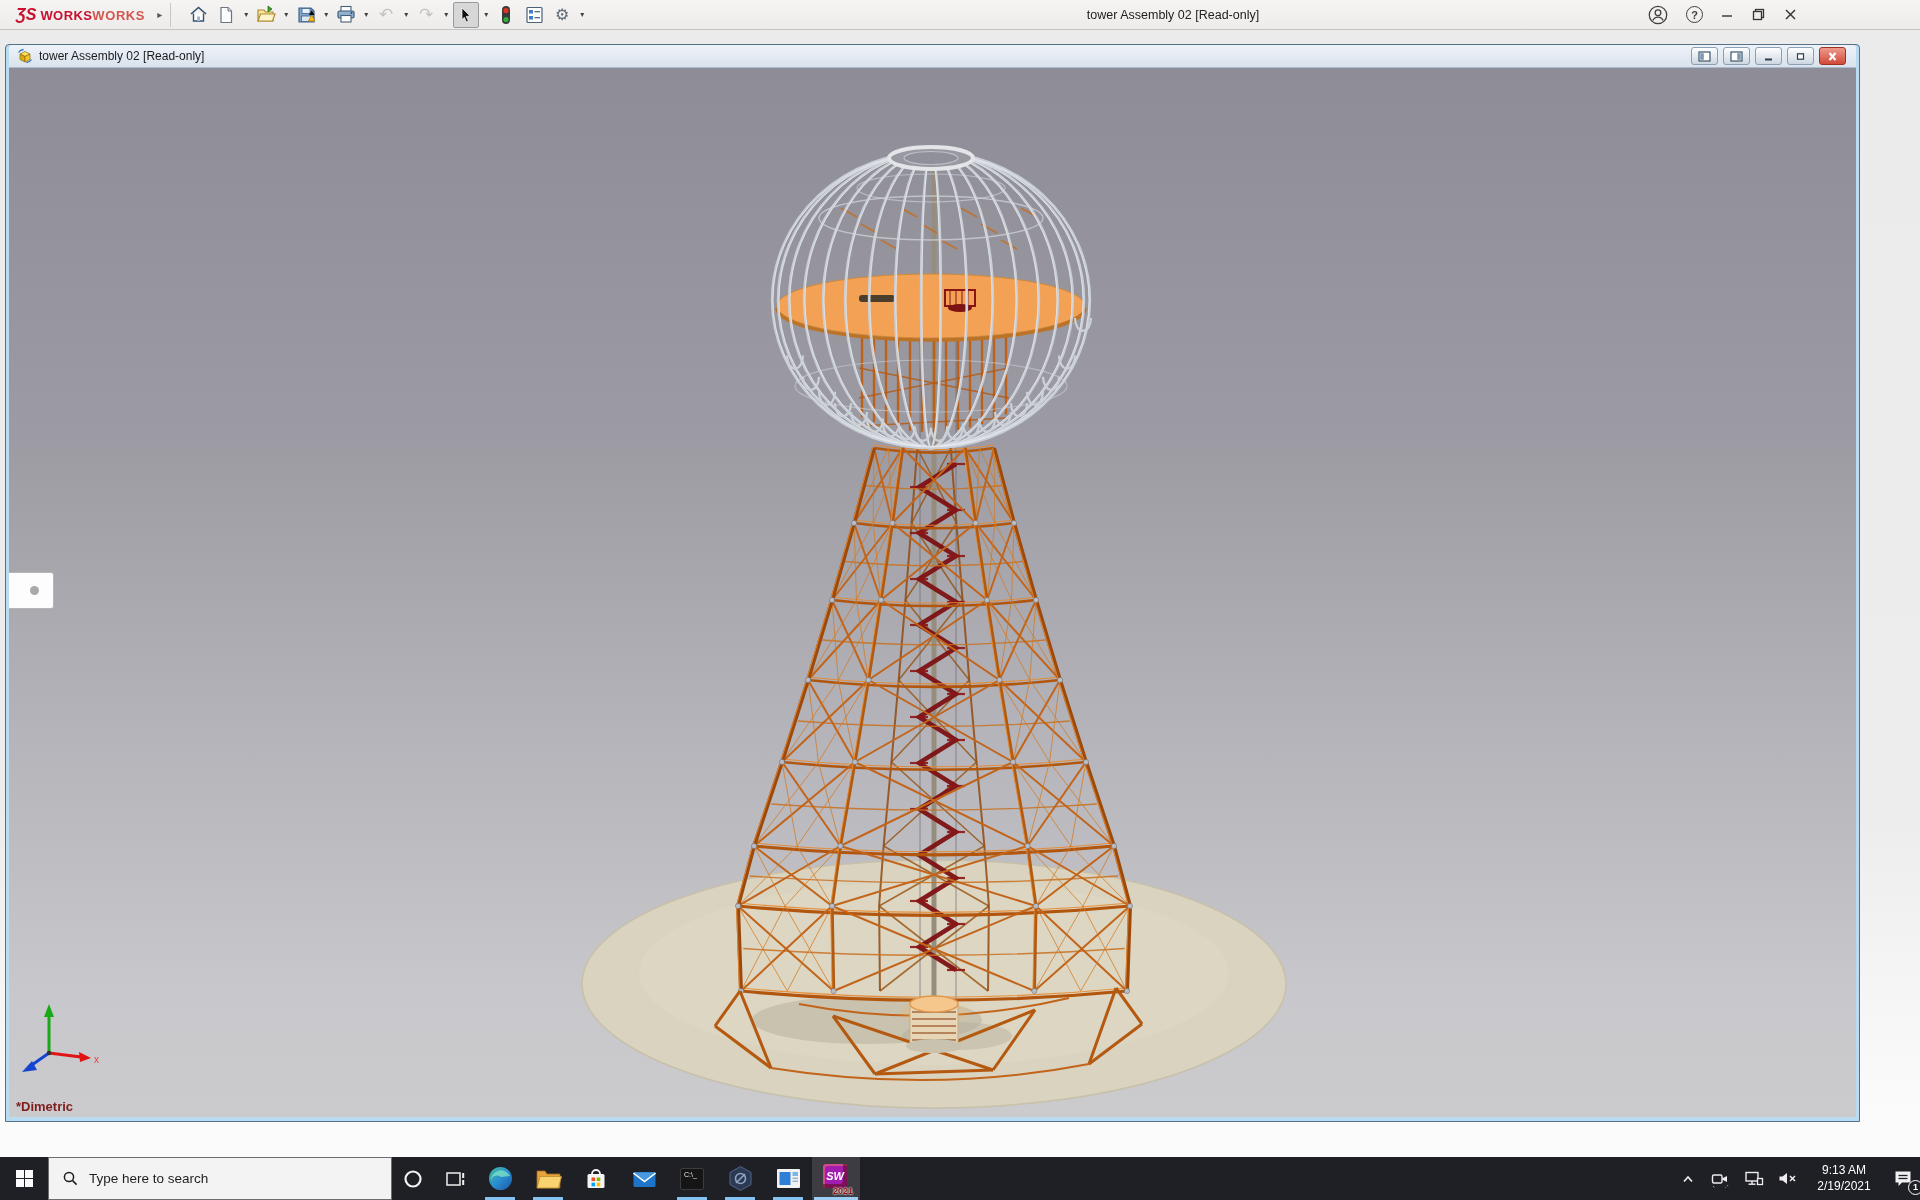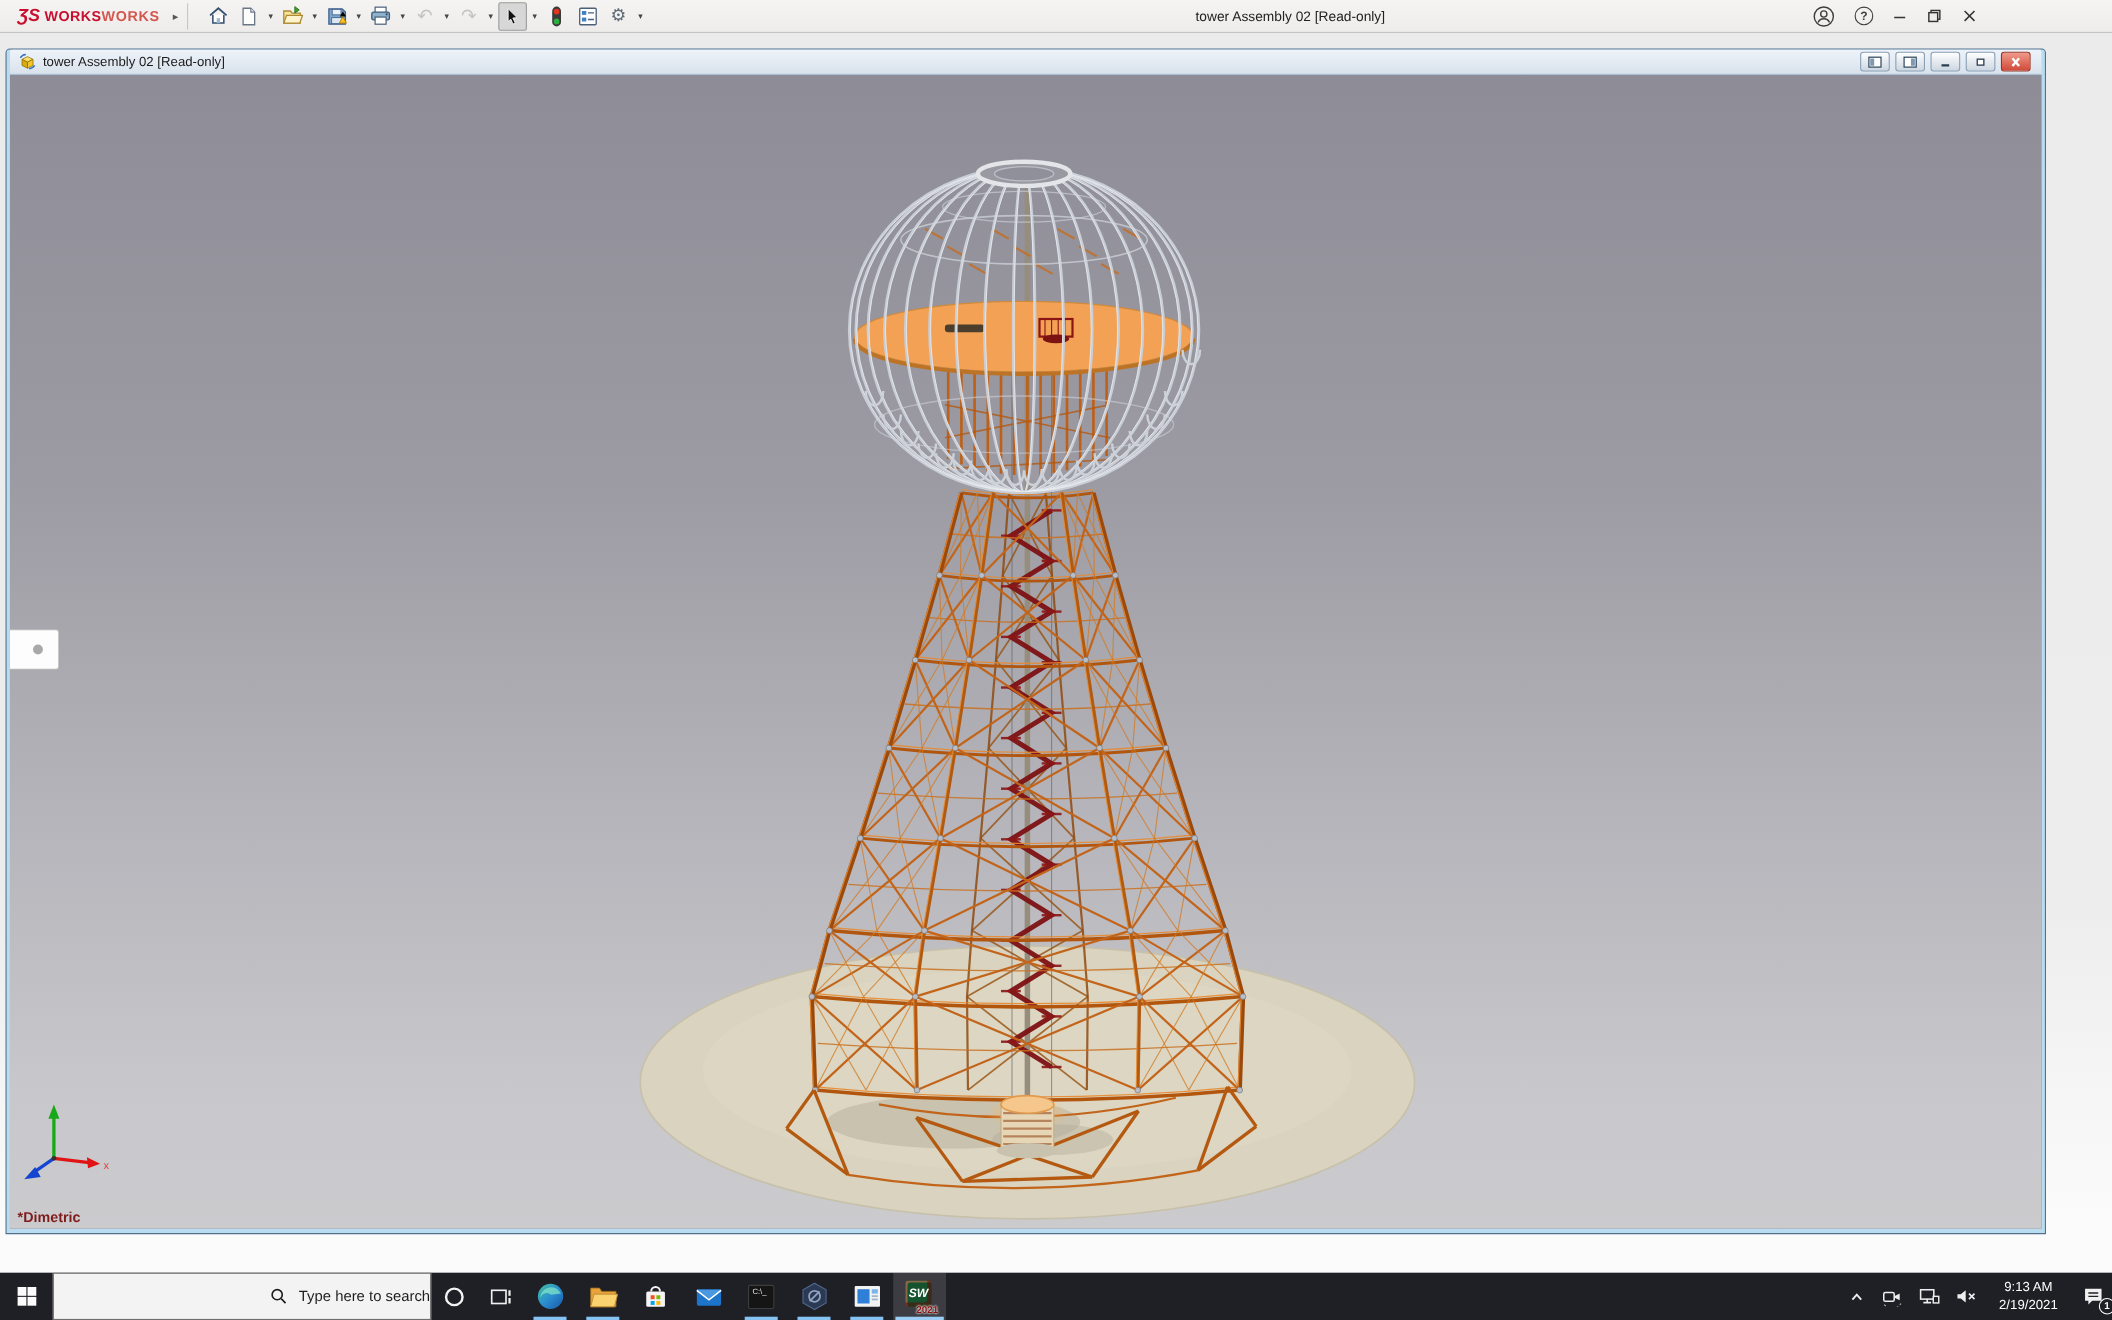--- a/index.html
+++ b/index.html
@@ -52,33 +52,33 @@
   .collapsed-tab .dot { width:9px; height:9px; border-radius:50%; background:#a9a9a9; margin-left:21px; }
   .view-label { position:absolute; left:7px; bottom:3px; font-size:13px; font-weight:bold; color:#7f1d1d; }
 
   
   .taskbar { position:absolute; bottom:0; left:0; width:1920px; height:43px; background:#1f1f26;
     display:flex; align-items:stretch; }
   .tb-slot { width:48px; display:flex; align-items:center; justify-content:center; position:relative; }
   .tb-slot.running::after { content:""; position:absolute; bottom:0; left:9px; width:30px; height:3px; background:#85c3f2; }
   .tb-slot.active { background:rgba(255,255,255,.13); }
   .tb-slot.active::after { left:2px; width:44px; background:#9ccdf5; }
-  .searchbox { width:344px; background:#f3f3f4; border:1px solid #6d6d6d; display:flex; align-items:center;justify-content:flex-end; }
+  .searchbox { width:344px; background:#f3f3f4; border:1px solid #6d6d6d; display:flex; align-items:center; }
   .searchbox span.qtext { font-size:13.5px; color:#1f1f1f; margin-left:10px; }
   .cortana-slot, .taskview-slot { width:42px; display:flex; align-items:center; justify-content:center; }
   .tray { position:absolute; right:0; top:0; height:43px; display:flex; align-items:center; gap:13px; padding-right:4px; }
   .clock { color:#fff; font-size:12px; text-align:center; line-height:1.3; width:66px; }
   .action-wrap { position:relative; width:26px; height:26px; display:flex; align-items:center; justify-content:center; }
   .badge { position:absolute; right:-7px; bottom:-3px; width:15px; height:15px; border-radius:50%;
     background:#1f1f26; border:1.5px solid #fff; color:#fff; font-size:9px; font-weight:bold;
     display:flex; align-items:center; justify-content:center; }
 
   
   .sw-ico { position:relative; width:30px; height:30px; }
-  .sw-cube { position:absolute; left:2px; top:0; width:24px; height:24px; background:#14532d;
+  .sw-cube { position:absolute; left:2px; top:0; width:24px; height:24px; background:#a21caf;
     border-radius:3px; box-shadow:inset -4px -4px 0 rgba(90,10,5,.55), inset 2px 2px 0 rgba(255,120,100,.5);
     display:flex; align-items:center; justify-content:center; color:#fff; font-weight:bold;
     font-style:italic; font-size:11px; }
   .sw-year { position:absolute; right:-2px; bottom:-2px; font-size:9px; font-weight:bold; color:#8d1210;
     text-shadow:0 0 2px #fff, 0 0 2px #fff; }
   .cmd-ico { width:24px; height:22px; background:#151515; border:1px solid #3c3c3c; border-radius:2px;
     color:#e8e8e8; font-family:Liberation Sans, sans-serif; font-size:7px; padding:2px 0 0 3px; }
 </style>
 </head>
 <body>

